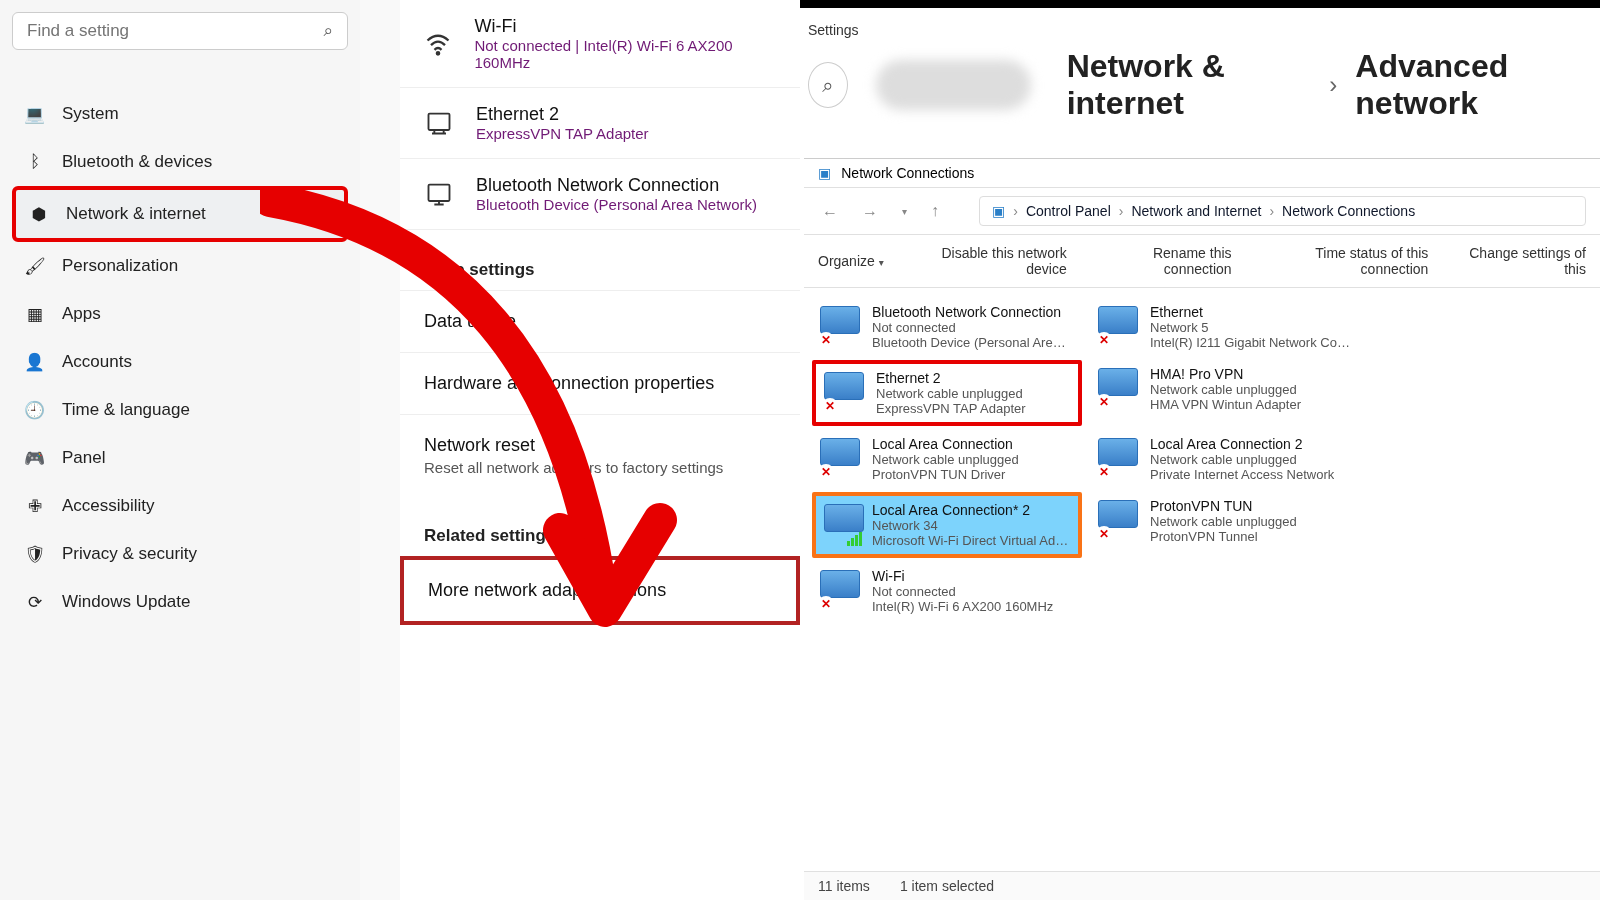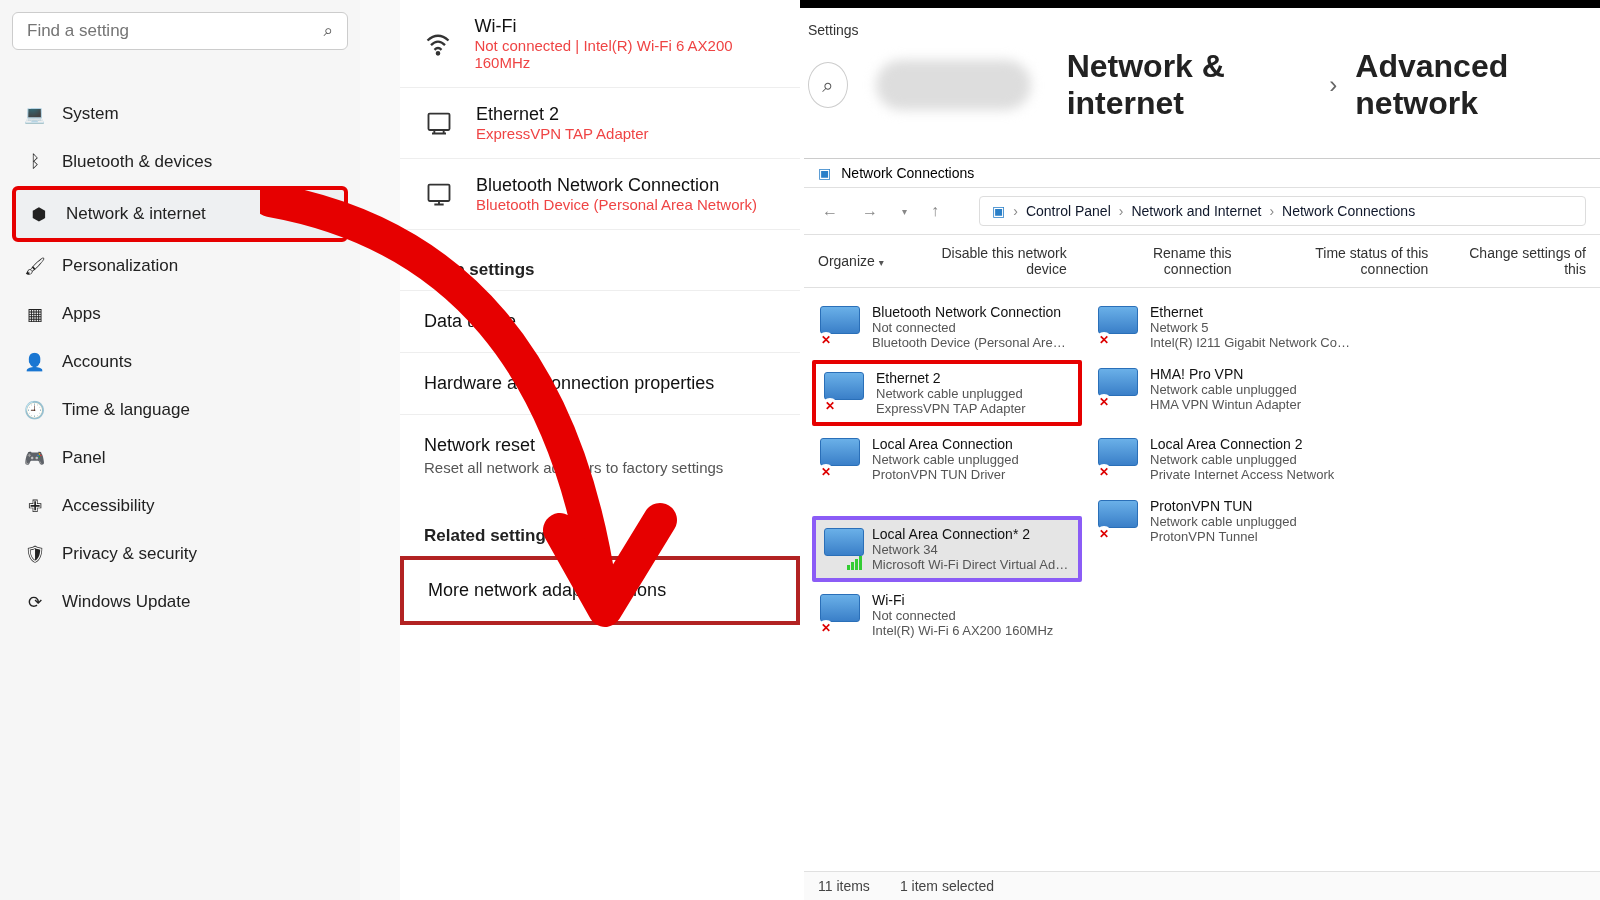--- a/index.html
+++ b/index.html
@@ -12,21 +12,21 @@
   .search-box .sicon { color: #555; font-size: 17px; }
   .nav-item { display: flex; align-items: center; padding: 13px 12px; border-radius: 6px; font-size: 17px; color: #222; gap: 16px; cursor: pointer; }
   .nav-item .navicon { width: 22px; height: 22px; display: flex; align-items: center; justify-content: center; font-size: 17px; }
   .nav-item.selected { background: #eef0f2; border: 4px solid #e60000; border-radius: 6px; }
   
   
   .midpanel { position: absolute; left: 400px; top: 0; width: 400px; height: 900px; background: #fff; }
   .net-row { display: flex; align-items: center; gap: 22px; padding: 16px 24px; border-bottom: 1px solid #eee; cursor: pointer; }
   .net-row .neticon { width: 30px; height: 30px; display: flex; align-items: center; justify-content: center; color: #333; }
   .net-row .title { font-size: 18px; color: #111; }
-  .net-row .sub { font-size: 15px; color: #ef4444; }
+  .net-row .sub { font-size: 15px; color: #701a75; }
   .section-head { font-size: 17px; font-weight: 600; padding: 30px 24px 10px 24px; color: #222; }
   .setting-row { padding: 20px 24px; border-top: 1px solid #eee; cursor: pointer; }
   .setting-row .title { font-size: 18px; color: #111; }
   .setting-row .sub { font-size: 15px; color: #555; margin-top: 3px; }
   .setting-row.hl { border: 4px solid #b22222; }
   
   
   .rightcover { position: absolute; left: 800px; top: 0; right: 0; height: 900px; background: #fff; }
   .topbar-black { height: 8px; background: #000; }
   .settings-label { font-size: 14px; color: #333; padding: 14px 0 10px 8px; }
@@ -43,21 +43,21 @@
   .arrow-btn { color: #888; font-size: 16px; padding: 4px; cursor: pointer; }
   .pathseg { display: flex; align-items: center; gap: 8px; border: 1px solid #ddd; border-radius: 4px; padding: 6px 12px; flex: 1; margin-left: 20px; }
   .pathseg span { color: #0f172a; }
   .pathseg .psep { color: #888; }
   .nctoolbar { display: flex; align-items: center; gap: 26px; padding: 10px 14px; border-bottom: 1px solid #e0e0e0; font-size: 14px; color: #333; }
   .nctoolbar .tb { cursor: pointer; text-align: right; }
   .drop { color: #555; font-size: 10px; margin-left: 4px; }
   
   .adapters { display: flex; flex-wrap: wrap; padding: 10px 8px; gap: 4px 8px; align-content: flex-start; }
   .adapter { width: 270px; display: flex; gap: 10px; padding: 6px; align-items: flex-start; cursor: pointer; }
-  .adapter.sel { background: #e5e5e5; border: 4px solid #8b5cf6; border-radius: 2px; margin-top: 24px; }
+  .adapter.sel { background: #7dd3fc; border: 4px solid #f97316; border-radius: 2px; }
   .adapter.hl { border: 4px solid #e60000; border-radius: 2px; }
   .adicon { position: relative; width: 44px; height: 44px; }
   .adicon .mon { width: 40px; height: 28px; background: linear-gradient(#6ab0e8,#3a7fc8); border: 1px solid #2a6fb8; border-radius: 3px; position: absolute; top: 2px; left: 2px; }
   .adicon .x { position: absolute; bottom: 0; left: 0; width: 16px; height: 16px; background: #fff; border-radius: 50%; display: flex; align-items: center; justify-content: center; color: #d00; font-size: 12px; font-weight: bold; }
   .adicon .bars { position: absolute; bottom: 0; right: 0; display: flex; align-items: flex-end; gap: 1px; }
   .adicon .bars span { width: 3px; background: #3c3; display: inline-block; }
   .adicon .bars span:nth-child(1){height:5px} .adicon .bars span:nth-child(2){height:8px} .adicon .bars span:nth-child(3){height:11px} .adicon .bars span:nth-child(4){height:14px}
   .adtxt .ln1 { font-size: 14px; color: #111; }
   .adtxt .ln2, .adtxt .ln3 { font-size: 13px; color: #555; white-space: nowrap; overflow: hidden; text-overflow: ellipsis; max-width: 200px; }
   

